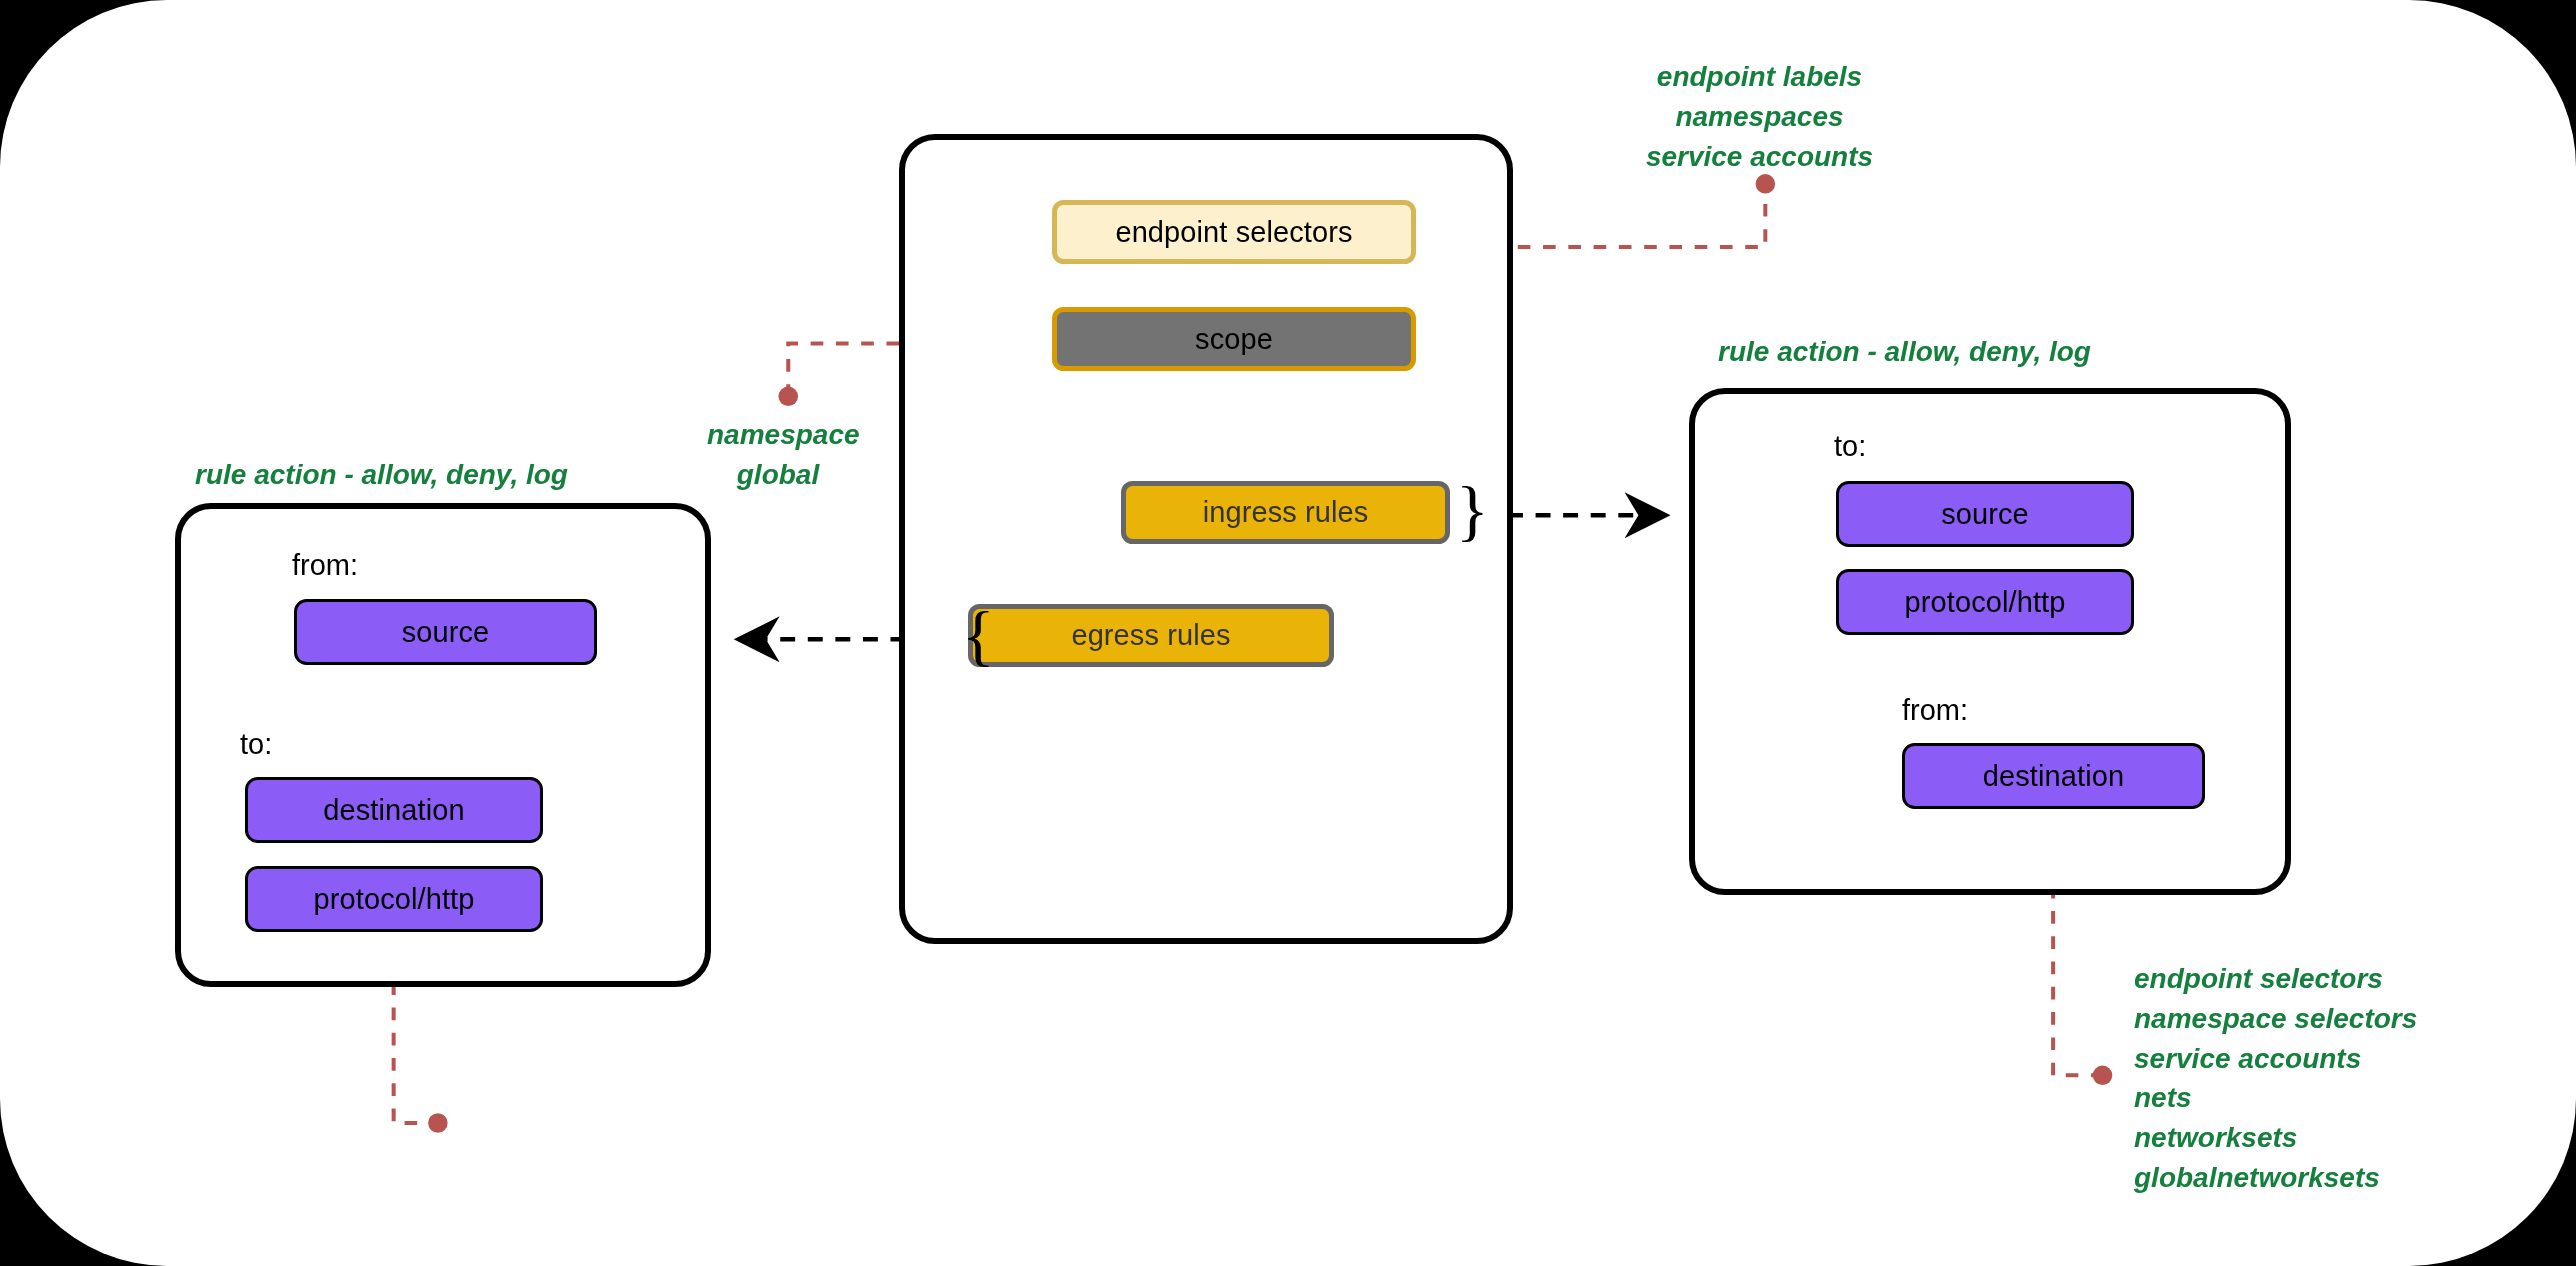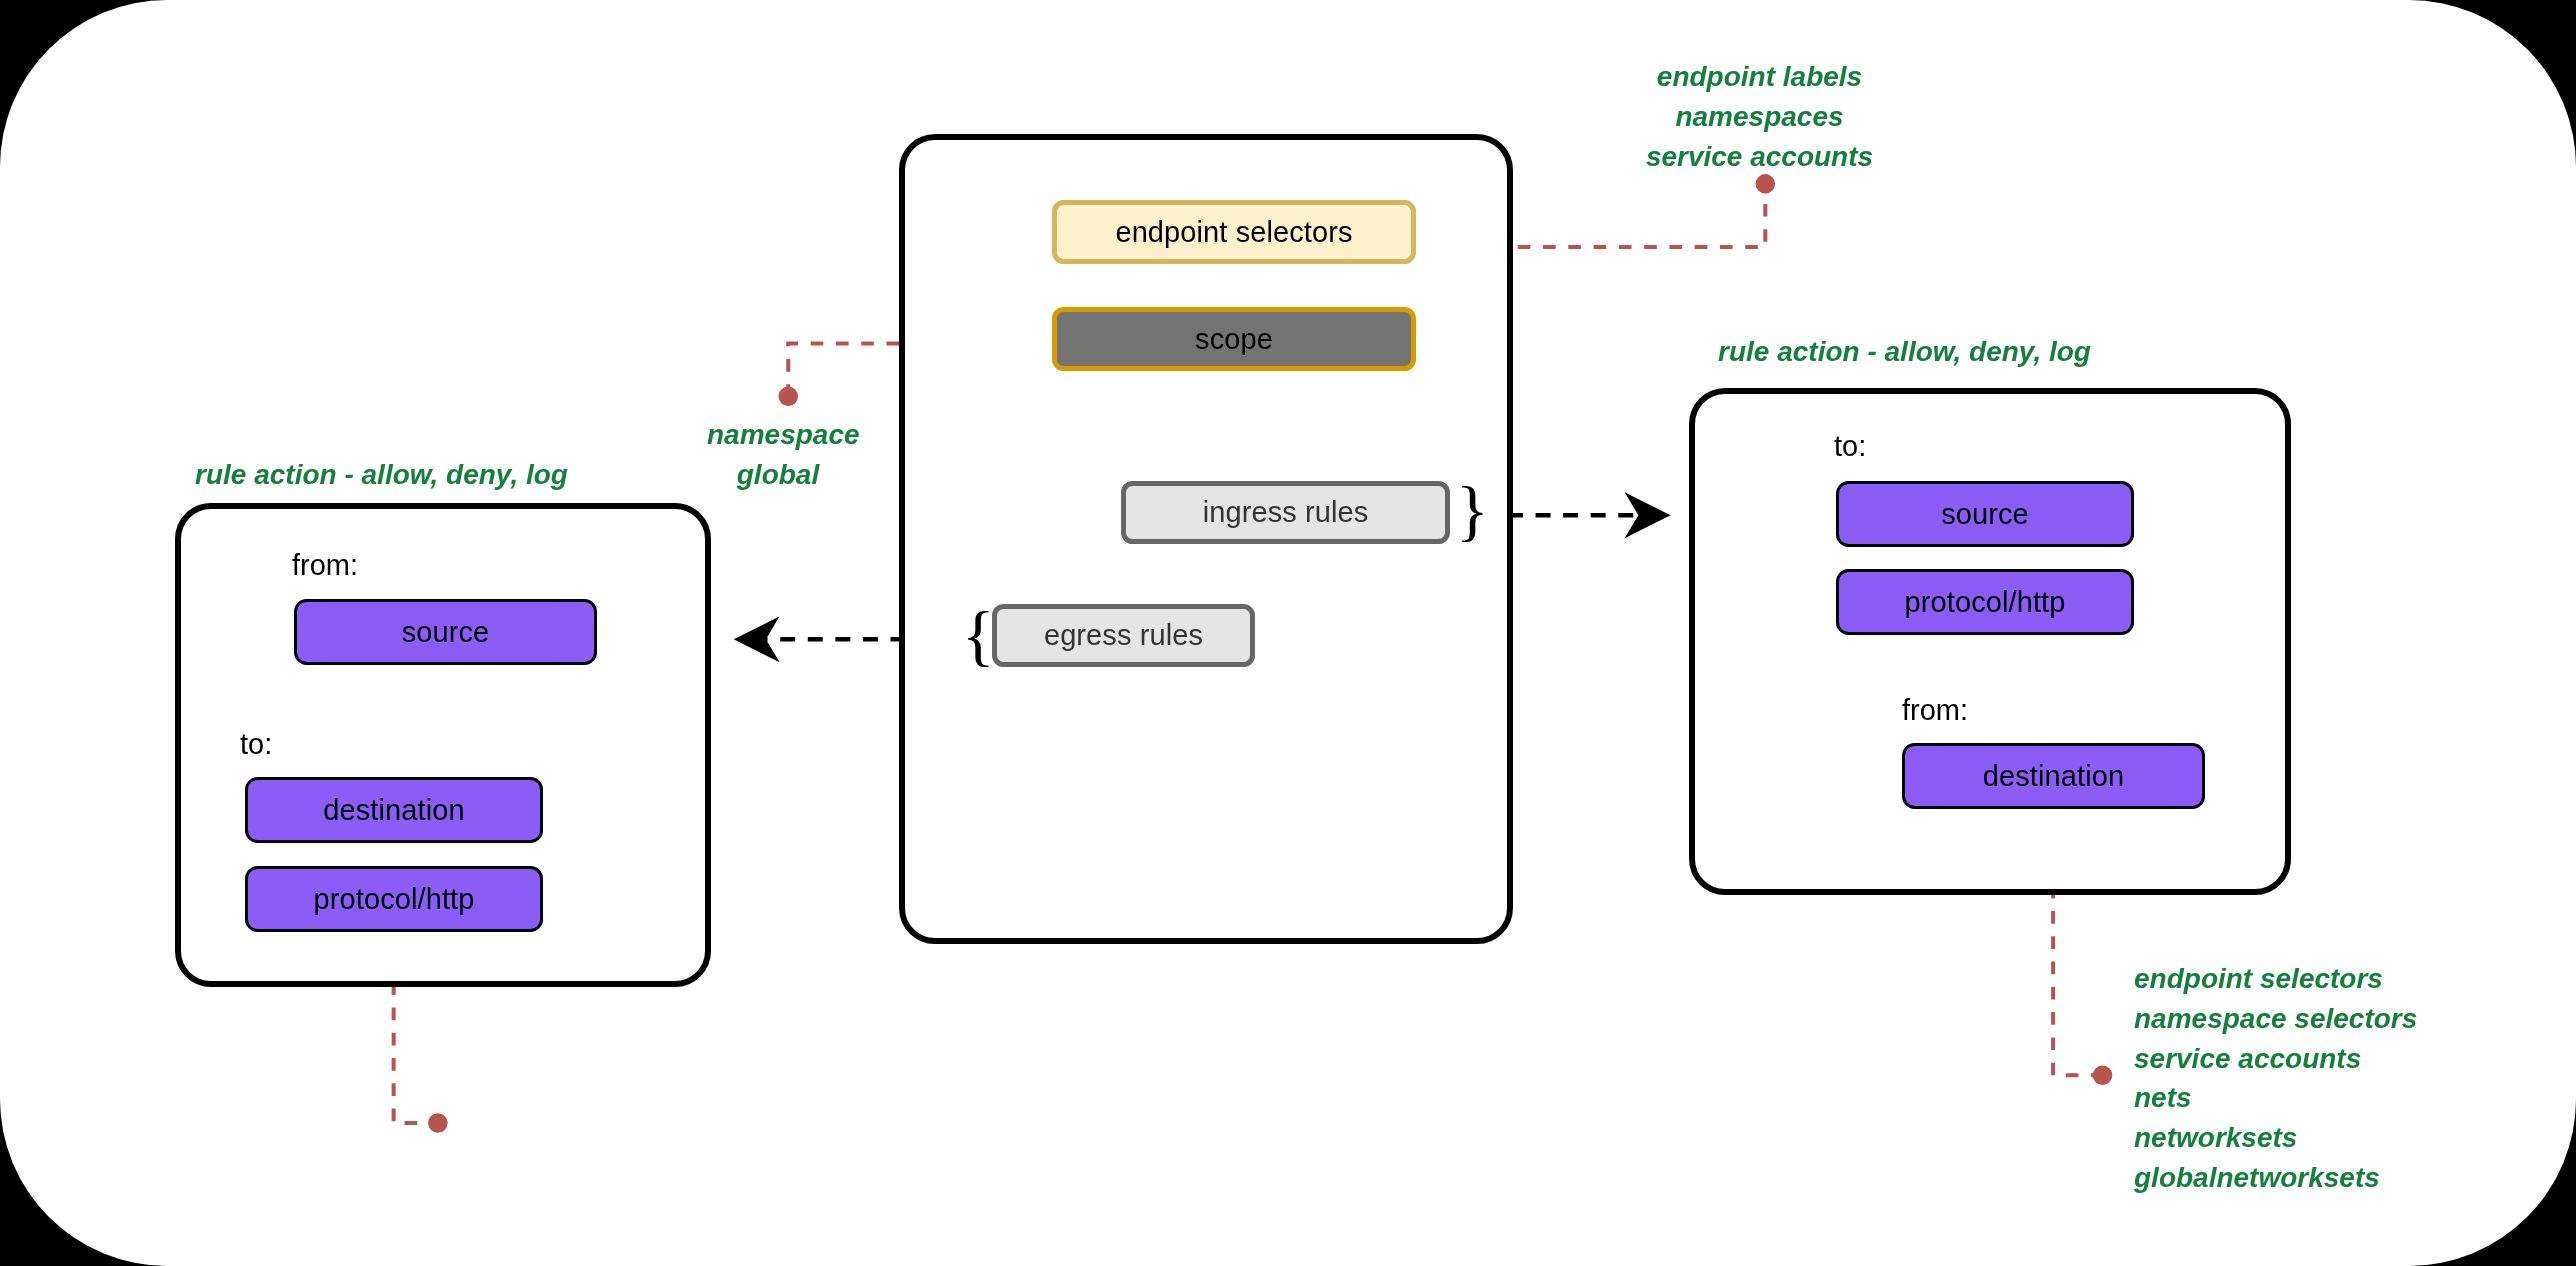--- a/index.html
+++ b/index.html
@@ -61,35 +61,35 @@
     background: #FDF0CC;
     border: 5.2px solid #D6B656;
     border-radius: 11.5px;
   }
   .node-orange {
     background: #737373;
     border: 5.2px solid #D79B00;
     border-radius: 11.5px;
   }
   .node-gray {
-    background: #e5e5e5;
+    background: #eab308;
     border: 5.2px solid #666666;
     border-radius: 11.5px;
     color: #333333;
   }
   .node-plain {
     background: #8b5cf6;
     border: 3.4px solid #000000;
     border-radius: 12.6px;
   }
 
   #n-endpoint-selectors { left: 1052px; top: 200px;  width: 364px;  height: 64px; }
   #n-scope             { left: 1052px; top: 307px;  width: 364px;  height: 64px; }
   #n-ingress           { left: 1121px; top: 481px;  width: 329px;  height: 63px; }
-  #n-egress            { left: 992px; top: 604px; width: 263px;  height: 63px; }
+  #n-egress            { left: 968px; top: 604px; width: 366px;  height: 63px; }
 
   
   #l-label-from  { position:absolute; left:292px;  top:549px;  font-size:29px; color:#000; }
   #n-l-source    { left: 294px;  top: 599px; width: 303px; height: 66px; }
   #l-label-to    { position:absolute; left:240px;  top:728px; font-size:29px; color:#000; }
   #n-l-dest      { left: 245px;  top: 777px; width: 298px; height: 66px; }
   #n-l-proto     { left: 245px;  top: 866px; width: 298px; height: 66px; }
 
   
   #r-label-to    { position:absolute; left:1834px; top:430px;  font-size:29px; color:#000; }

